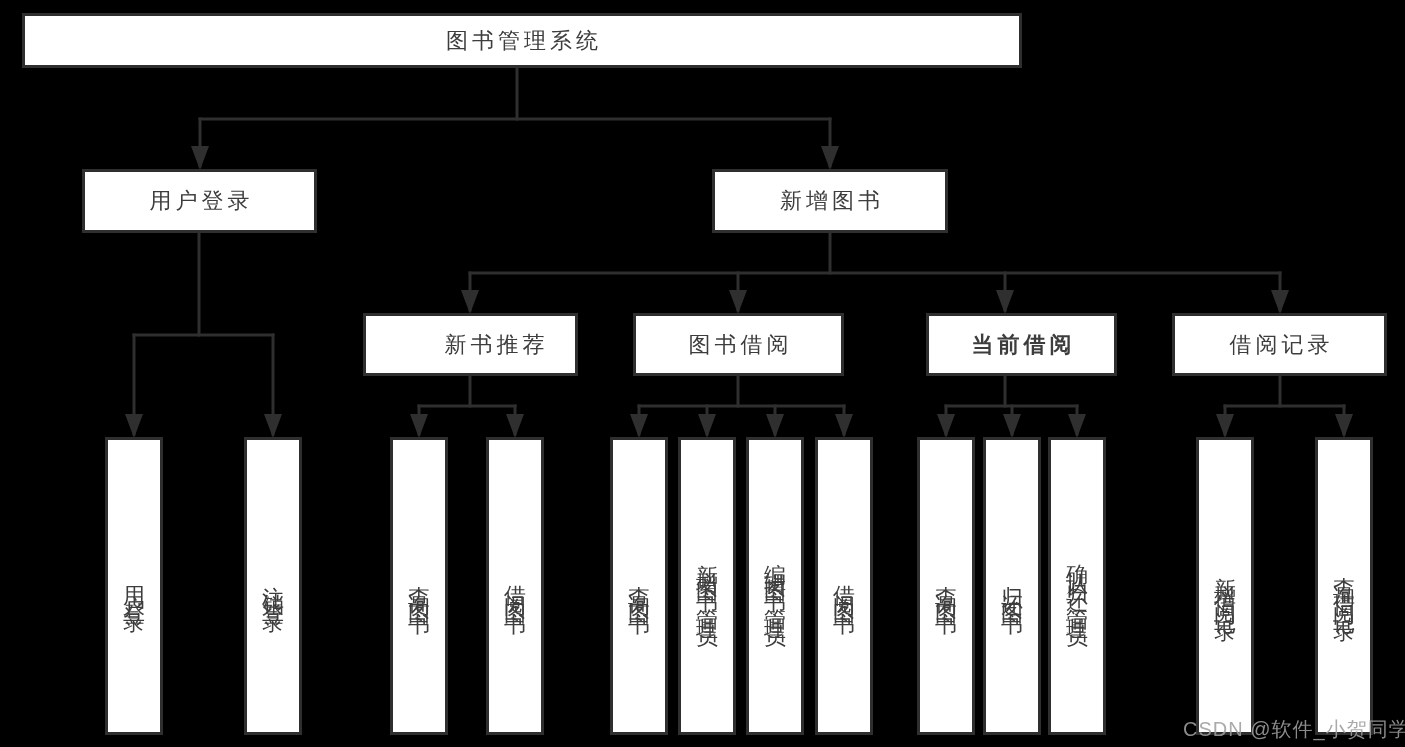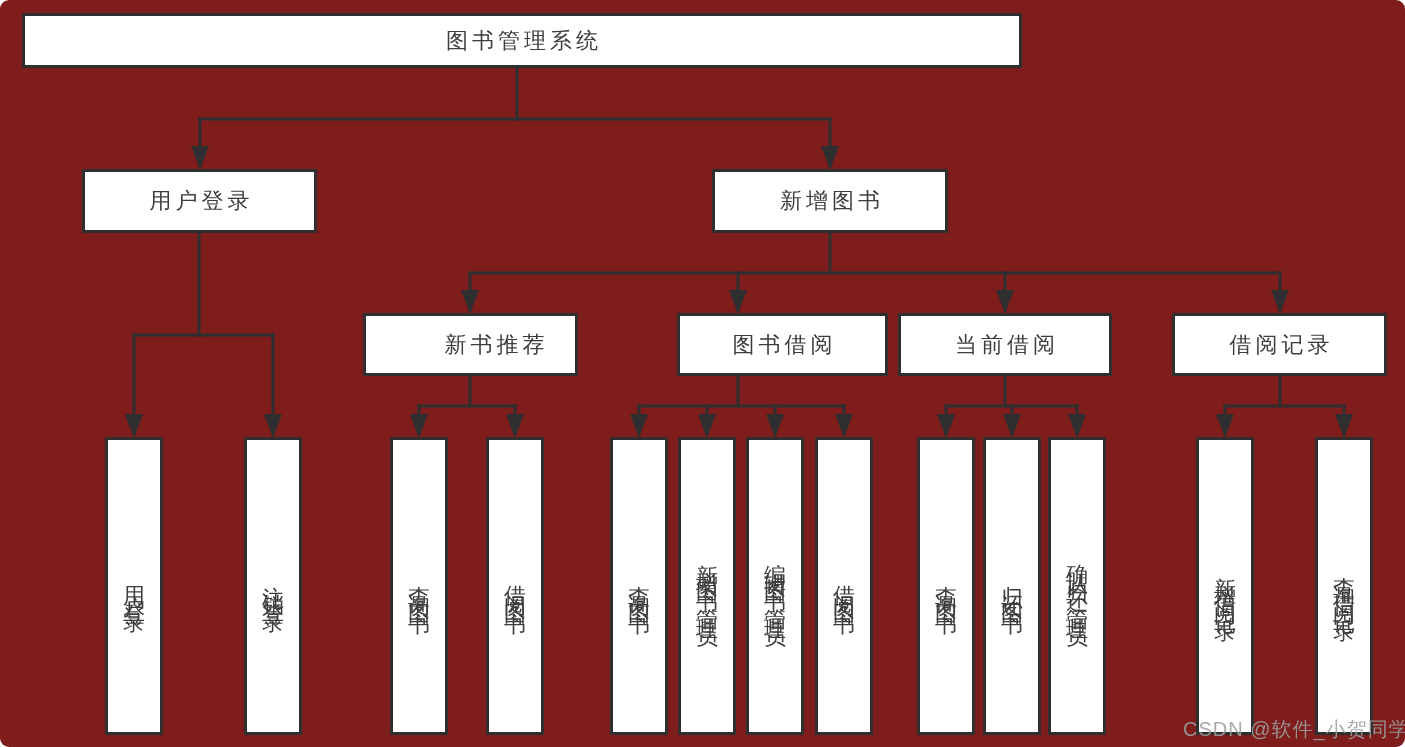--- a/index.html
+++ b/index.html
@@ -4,24 +4,23 @@
 <style>
   html, body {
     margin: 0;
     padding: 0;
     background: #ffffff;
   }
   #stage {
     position: relative;
     width: 1405px;
     height: 747px;
-    background: #7f1d1d;
+    background: #000000;
     overflow: hidden;
     font-family: "Liberation Sans", "DejaVu Sans", sans-serif;
-    border-radius: 9px;
   }
   #connectors {
     position: absolute;
     left: 0;
     top: 0;
     z-index: 0;
   }
   .node {
     position: absolute;
     box-sizing: border-box;
@@ -151,24 +150,24 @@
   <div class="node lvl2" style="left:82px; width:235px;">
     <span class="hlabel">用户登录</span>
   </div>
   <div class="node lvl2" style="left:712px; width:236px;">
     <span class="hlabel">新增图书</span>
   </div>
 
   <div class="node lvl3" style="left:363px; width:215px;padding-left:48px;">
     <span class="hlabel">新书推荐</span>
   </div>
-  <div class="node lvl3" style="left:633px; width:211px;margin-left:44px;">
+  <div class="node lvl3" style="left:633px; width:211px;">
     <span class="hlabel">图书借阅</span>
   </div>
-  <div class="node lvl3" style="left:898px; width:214px;">
+  <div class="node lvl3" style="left:926px; width:191px;font-weight:bold;">
     <span class="hlabel">当前借阅</span>
   </div>
   <div class="node lvl3" style="left:1172px; width:215px;">
     <span class="hlabel">借阅记录</span>
   </div>
 
   <div class="node vnode" style="left:105px;">
     <span class="vlabel">用户登录</span>
   </div>
   <div class="node vnode" style="left:244px;">

